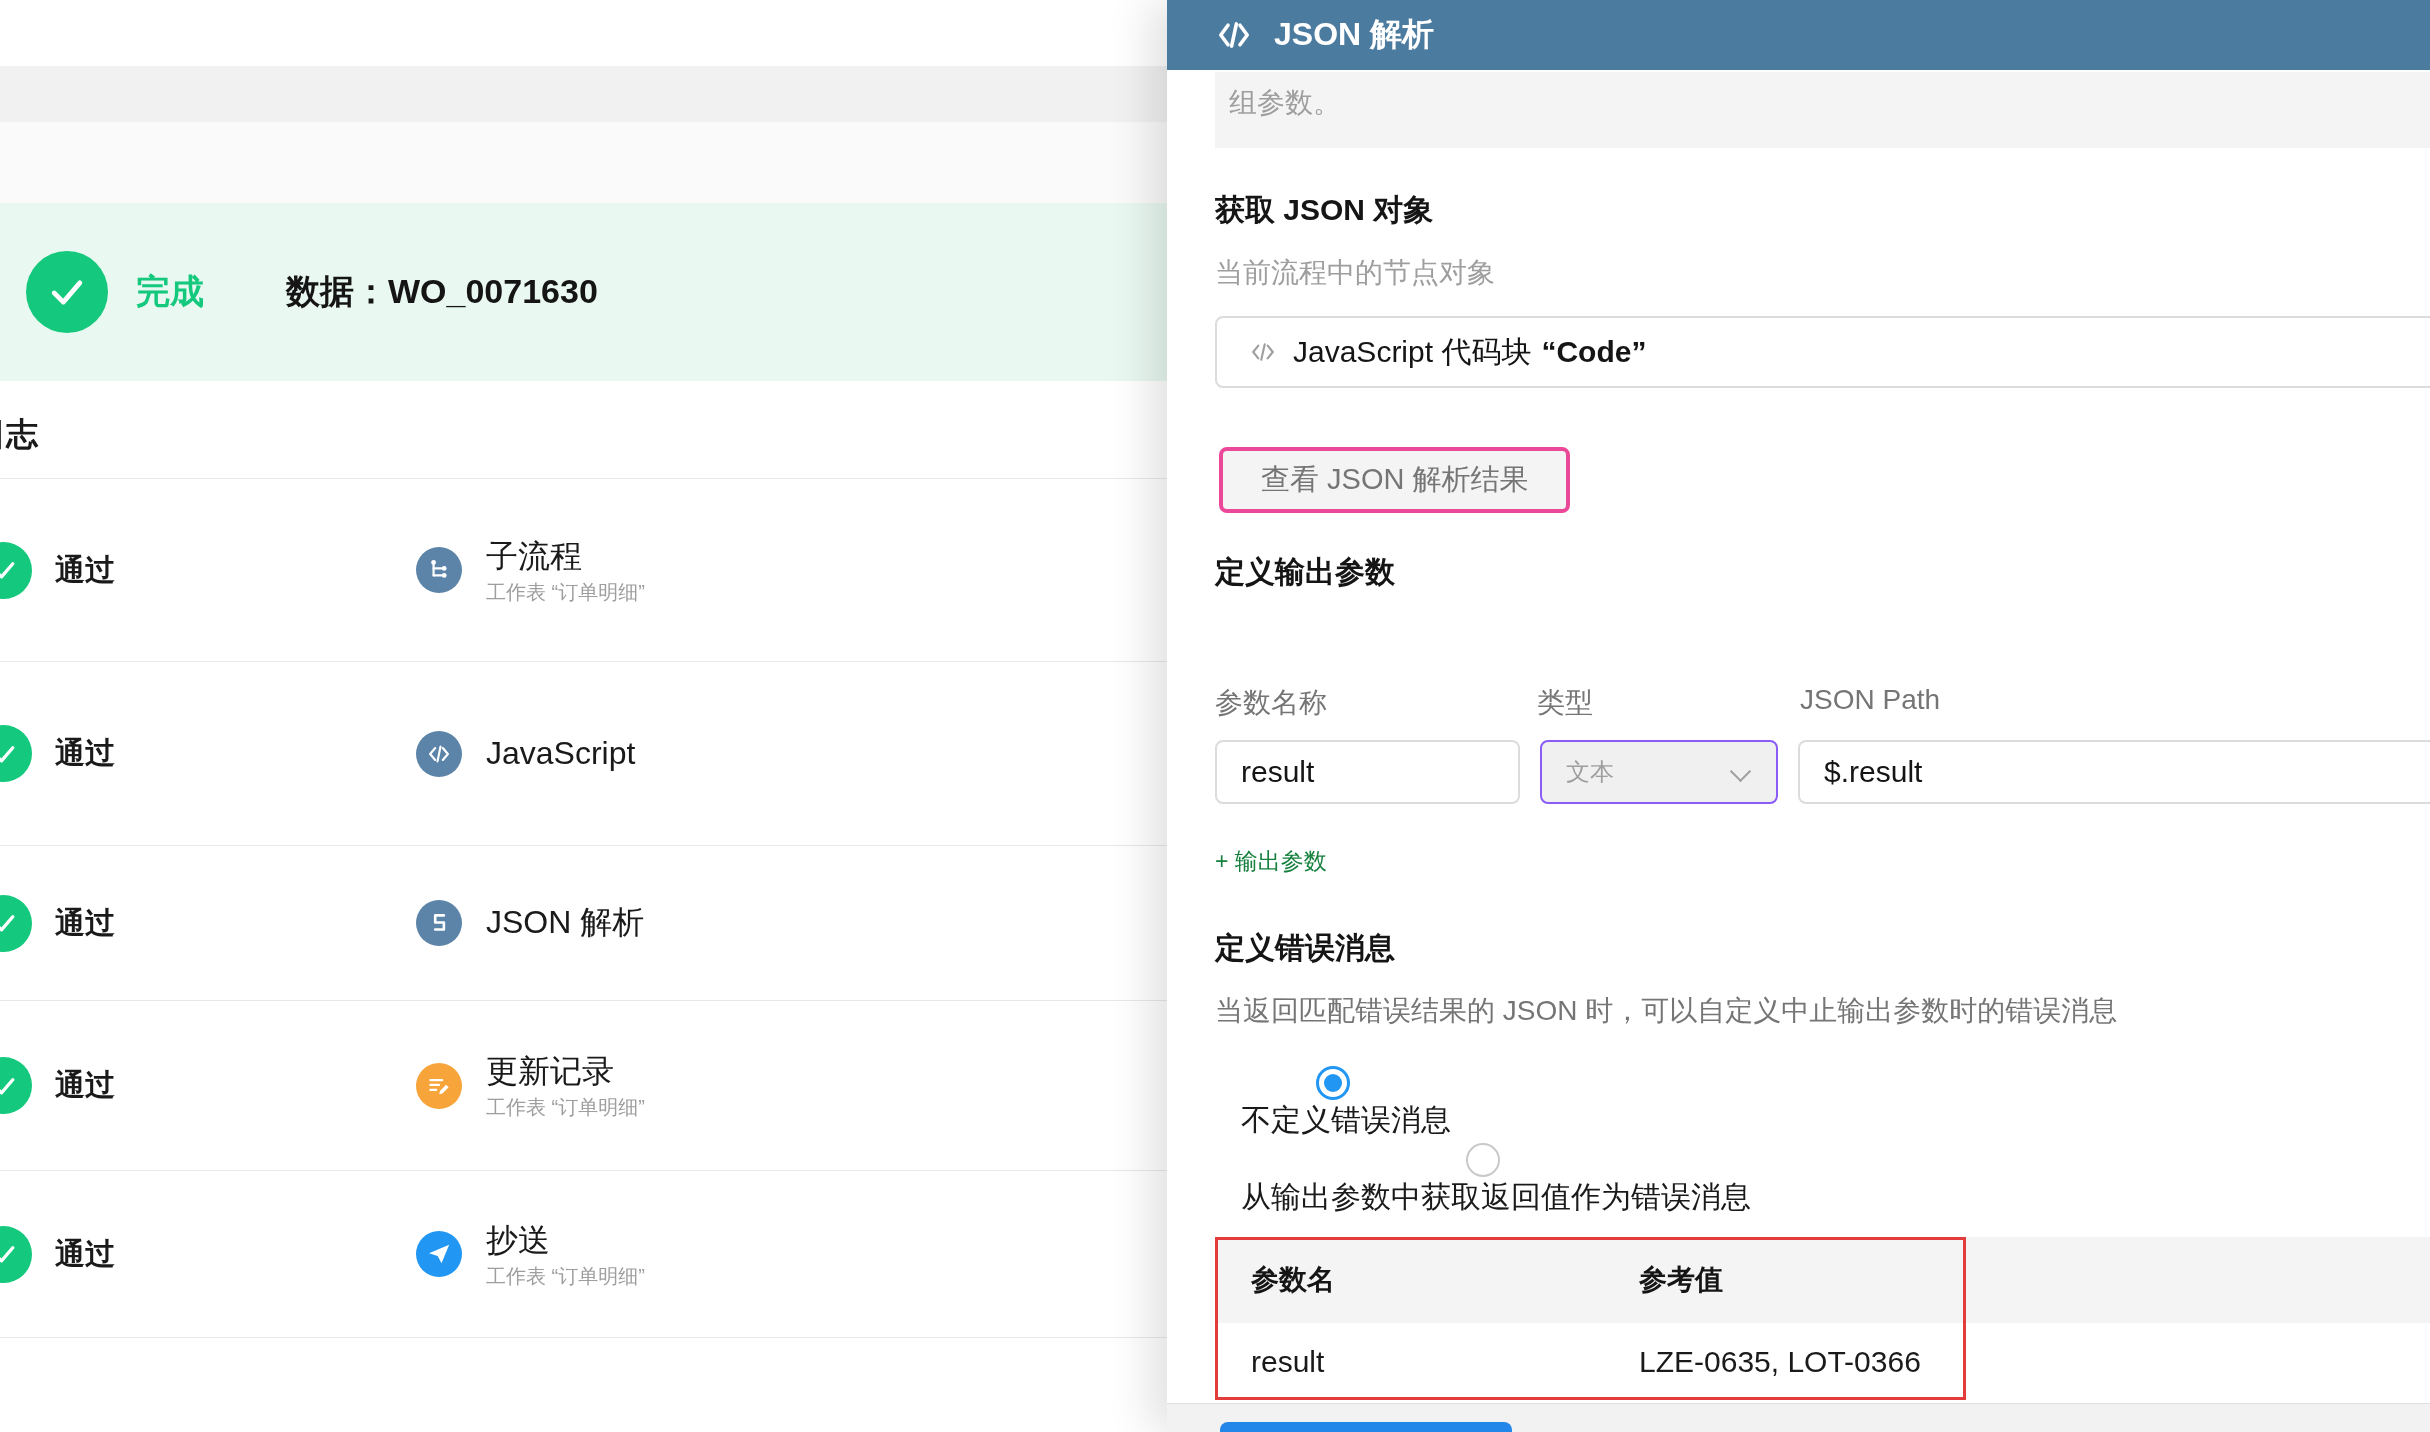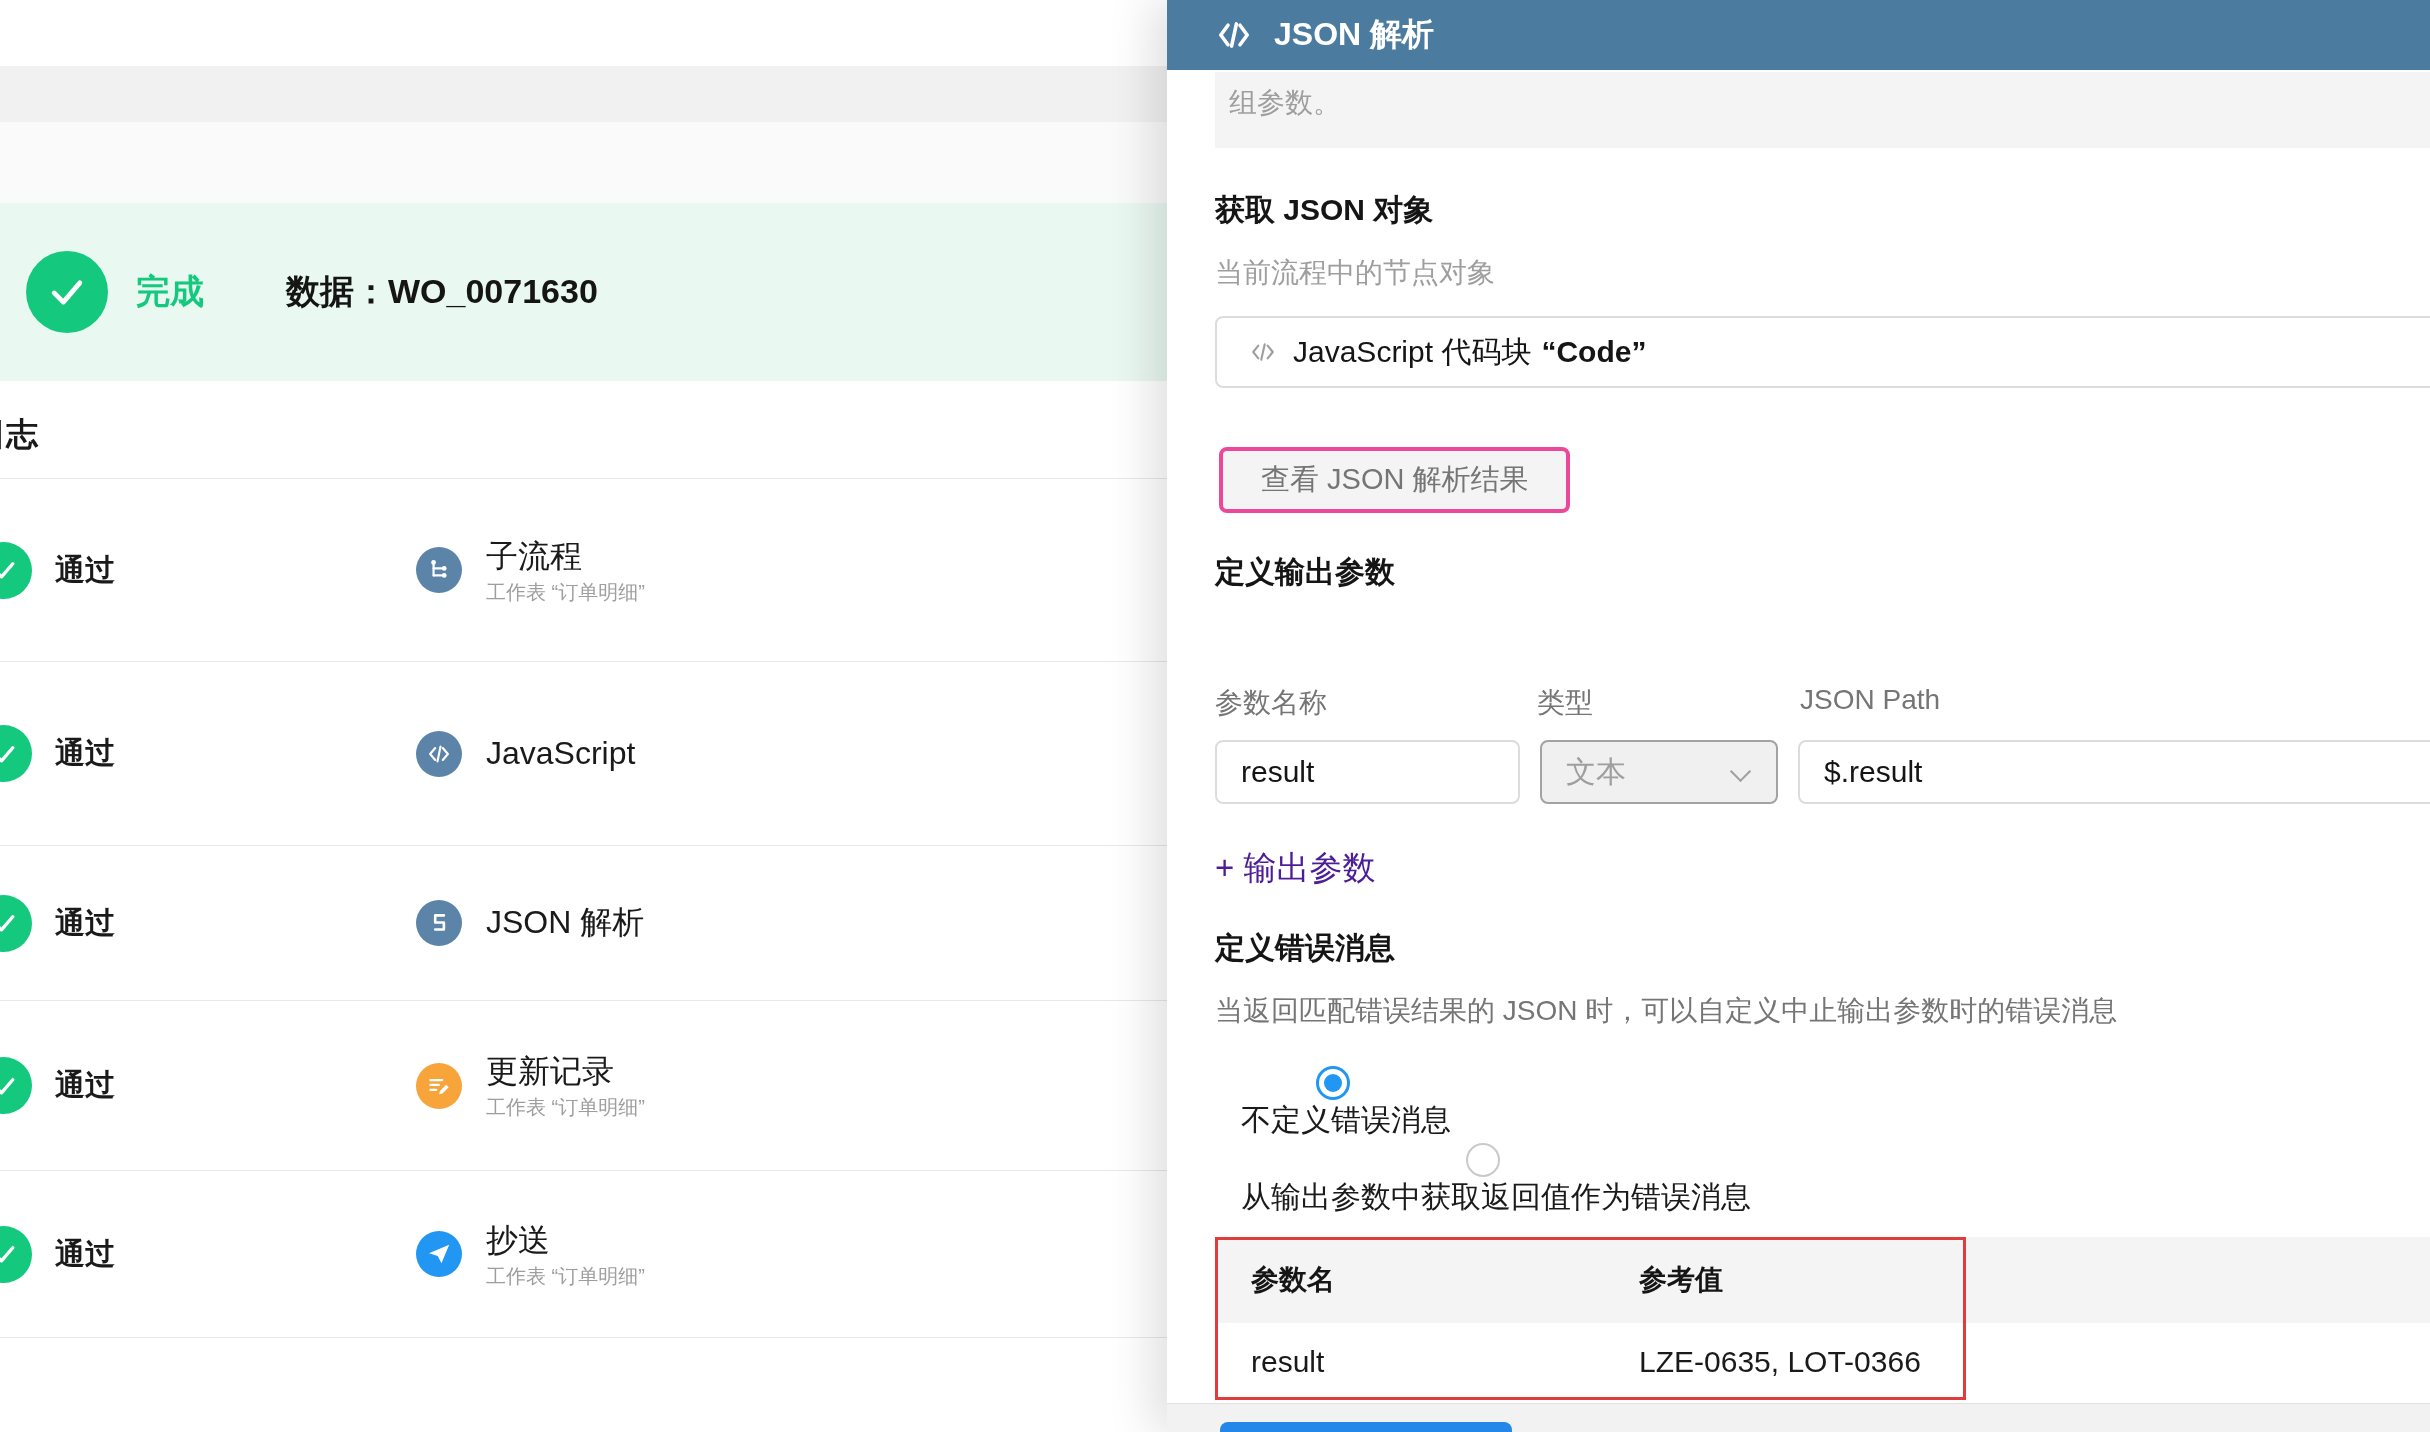--- a/index.html
+++ b/index.html
@@ -65,26 +65,26 @@
   .link-blue { font-size:28px; color:#2196f3; margin-left:28px; }
   .col-labels { position:absolute; left:0; top:684px; width:100%; font-size:28px; color:#757575; }
   .col-labels span { position:absolute; }
   .cl-name { left:48px; } .cl-type { left:370px; } .cl-path { left:633px; }
   .param-row { position:absolute; left:0; top:740px; width:100%; height:64px; }
   .inp { position:absolute; height:64px; border:2px solid #dcdcdc; border-radius:8px; background:#fff;
          font-size:30px; color:#151515; display:flex; align-items:center; padding-left:24px; }
   .inp-name { left:48px; width:305px; }
   .inp-path { left:631px; width:720px; }
   .sel { position:absolute; left:373px; width:238px; height:64px; background:#f0f0f1;
-         border:2px solid #a3a3a3; border-radius:8px; font-size:30px; color:#9e9e9e;
+         border:2px solid #8b5cf6; border-radius:8px; font-size:24px; color:#9e9e9e;
          display:flex; align-items:center; padding-left:24px; }
   .sel::after { content:""; position:absolute; right:28px; top:22px; width:13px; height:13px;
                 border-left:2px solid #9e9e9e; border-bottom:2px solid #9e9e9e;
                 transform:rotate(-45deg); }
-  .add-link { position:absolute; left:48px; top:846px; font-size:33px; color:#4c1d95; }
+  .add-link { position:absolute; left:48px; top:846px; font-size:23px; color:#15803d; }
   .radio-row { position:absolute; left:48px; display:flex; align-items:center;flex-direction:column; }
   .radio { width:34px; height:34px; border-radius:50%; border:2px solid #c9c9c9; background:#fff;
            position:relative; flex:none; }
   .radio.checked { border:3px solid #2196f3; }
   .radio.checked::after { content:""; position:absolute; inset:5px; border-radius:50%; background:#2196f3; }
   .radio-label { font-size:30px; color:#1a1a1a; margin-left:26px; }
   .rtable-head { position:absolute; left:48px; top:1237px; width:1215px; height:86px; background:#f4f4f5; }
   .rtable-body { position:absolute; left:48px; top:1323px; width:1215px; height:77px; background:#fff; }
   .rt-cell { position:absolute; top:50%; transform:translateY(-50%); white-space:nowrap; }
   .rt-c1 { left:36px; } .rt-c2 { left:424px; }

